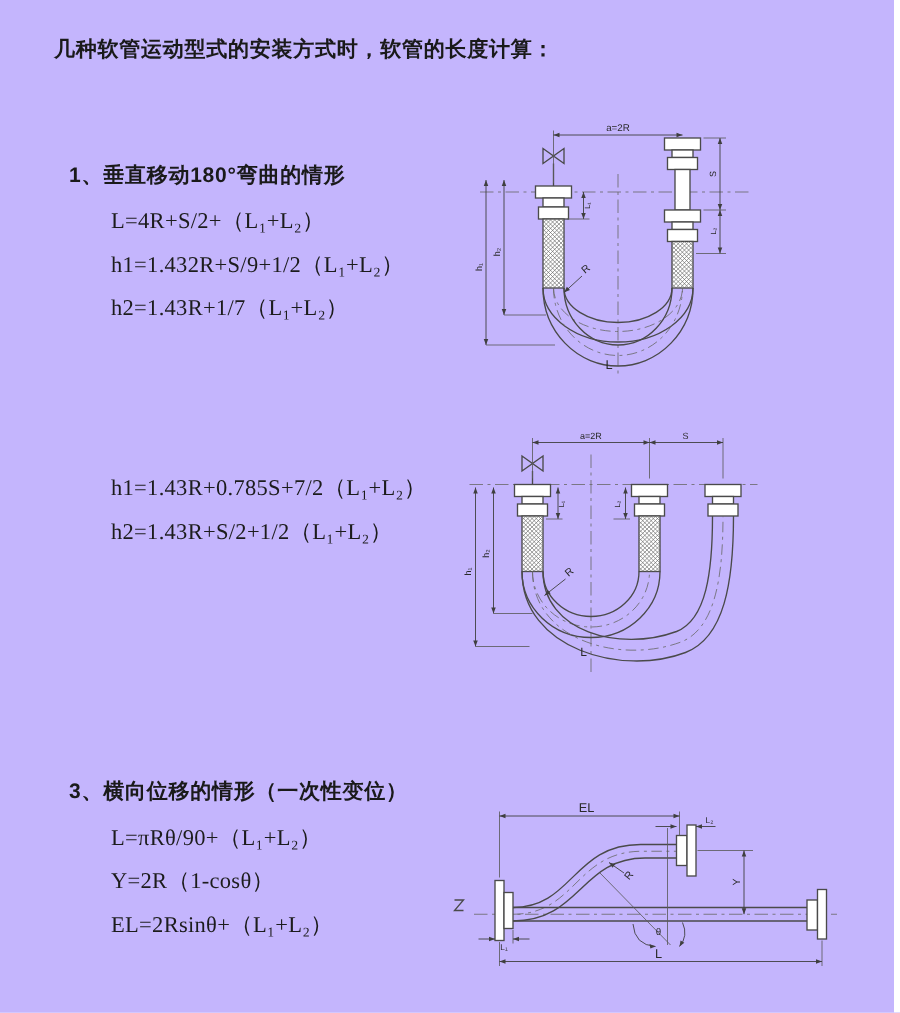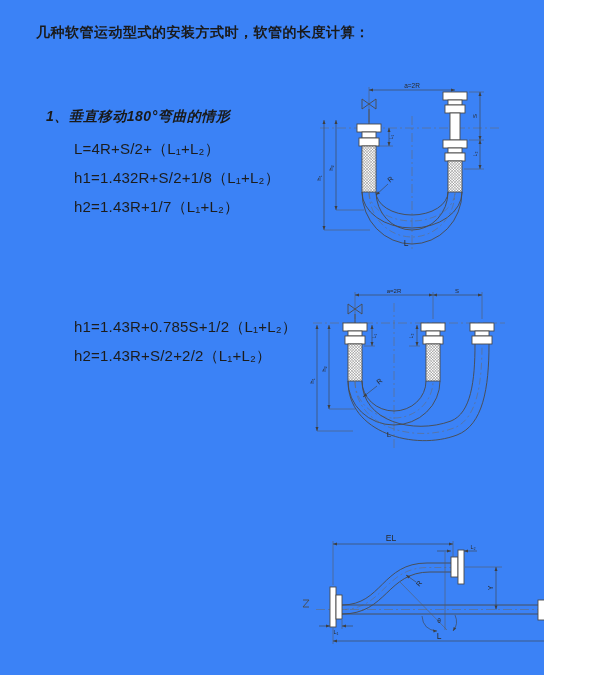--- a/index.html
+++ b/index.html
@@ -1,22 +1,22 @@
 <!DOCTYPE html>
 <html><head>
 <meta charset="utf-8">
 <style>
   html,body{margin:0;padding:0;}
   body{width:600px;height:675px;background:#ffffff;font-family:"Liberation Sans",sans-serif;}
-  .page{position:relative;width:544px;height:675px;background:#3b82f6;overflow:hidden;}
+  .page{position:relative;width:596px;height:675px;background:#c4b5fd;overflow:hidden;}
   .title{position:absolute;left:36px;top:24px;font-size:14px;font-weight:bold;color:#1a1a1a;letter-spacing:0.5px;}
   .section{position:absolute;left:46px;color:#1a1a1a;}
-  .sec-head{font-size:14px;font-weight:bold;letter-spacing:0.5px;line-height:20px;font-style:italic;}
+  .sec-head{font-size:14px;font-weight:bold;letter-spacing:0.5px;line-height:20px;}
   .formulas{margin-top:8px;margin-left:28px;}
-  .formula{font-size:15px;line-height:29px;color:#1c1c1c;letter-spacing:0.2px;}
+  .formula{font-size:15px;line-height:29px;color:#1c1c1c;letter-spacing:0.2px;font-family:Liberation Serif, serif;}
   .diagram{position:absolute;}
   .diagram svg{display:block;}
   svg text{font-family:"Liberation Sans",sans-serif;fill:#2a2a2a;}
   svg .lw{stroke:#4a4a4a;stroke-width:0.9;fill:none;}
   svg .fit{stroke:#4a4a4a;stroke-width:0.9;fill:#ffffff;}
   svg .ext{stroke:#5a5a5a;stroke-width:0.55;fill:none;}
   svg .dim,svg .leader{stroke:#3f3f3f;stroke-width:0.6;fill:none;}
   svg .cl{stroke:#6a6a6a;stroke-width:0.55;fill:none;stroke-dasharray:9 3 2 3;}
   svg .clarc{stroke:#6a6a6a;stroke-width:0.55;fill:none;stroke-dasharray:7 3 2 3;}
 </style>
@@ -24,32 +24,40 @@
 <body>
 
 <div class="page">
 
   <div class="title">几种软管运动型式的安装方式时，软管的长度计算：</div>
 
   <div class="section" style="top:106px;">
     <div class="sec-head"><span>1、</span><span>垂直移动180°弯曲的情形</span></div>
     <div class="formulas">
       <div class="formula">L=4R+S/2+（L₁+L₂）</div>
-      <div class="formula">h1=1.432R+S/2+1/8（L₁+L₂）</div>
+      <div class="formula">h1=1.432R+S/9+1/2（L₁+L₂）</div>
       <div class="formula">h2=1.43R+1/7（L₁+L₂）</div>
     </div>
   </div>
 
   <div class="section" style="top:304px;">
     <div class="formulas">
-      <div class="formula">h1=1.43R+0.785S+1/2（L₁+L₂）</div>
-      <div class="formula">h2=1.43R+S/2+2/2（L₁+L₂）</div>
+      <div class="formula">h1=1.43R+0.785S+7/2（L₁+L₂）</div>
+      <div class="formula">h2=1.43R+S/2+1/2（L₁+L₂）</div>
     </div>
   </div>
 
+  <div class="section" style="top:517px;">
+    <div class="sec-head"><span>3、</span><span>横向位移的情形（一次性变位）</span></div>
+    <div class="formulas">
+      <div class="formula">L=πRθ/90+（L₁+L₂）</div>
+      <div class="formula">Y=2R（1-cosθ）</div>
+      <div class="formula">EL=2Rsinθ+（L₁+L₂）</div>
+    </div>
+  </div>
 
   <div class="diagram" style="left:312px;top:78px;width:248px;height:175px;">
   <svg viewBox="0 0 248 175" width="248" height="175">
     <g>
       <line class="cl" x1="8" y1="50" x2="188" y2="50"></line>
       <line class="cl" x1="100" y1="38" x2="100" y2="174"></line>
     </g>
     <g>
       <path class="lw" d="M50,21 L57,26 L50,31 Z M64,21 L57,26 L64,31 Z"></path>
       <line class="lw" x1="57" y1="31" x2="57" y2="46"></line>

